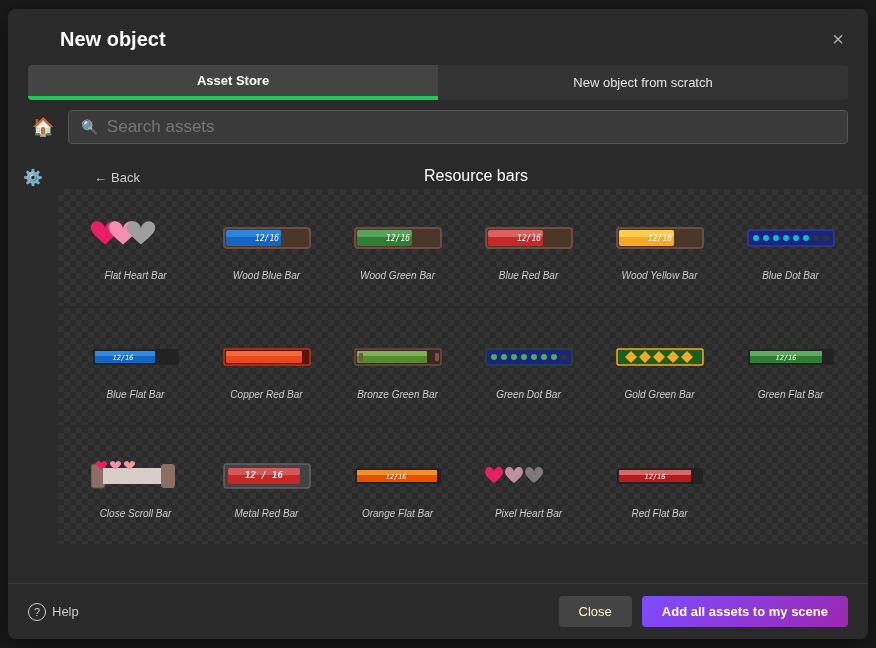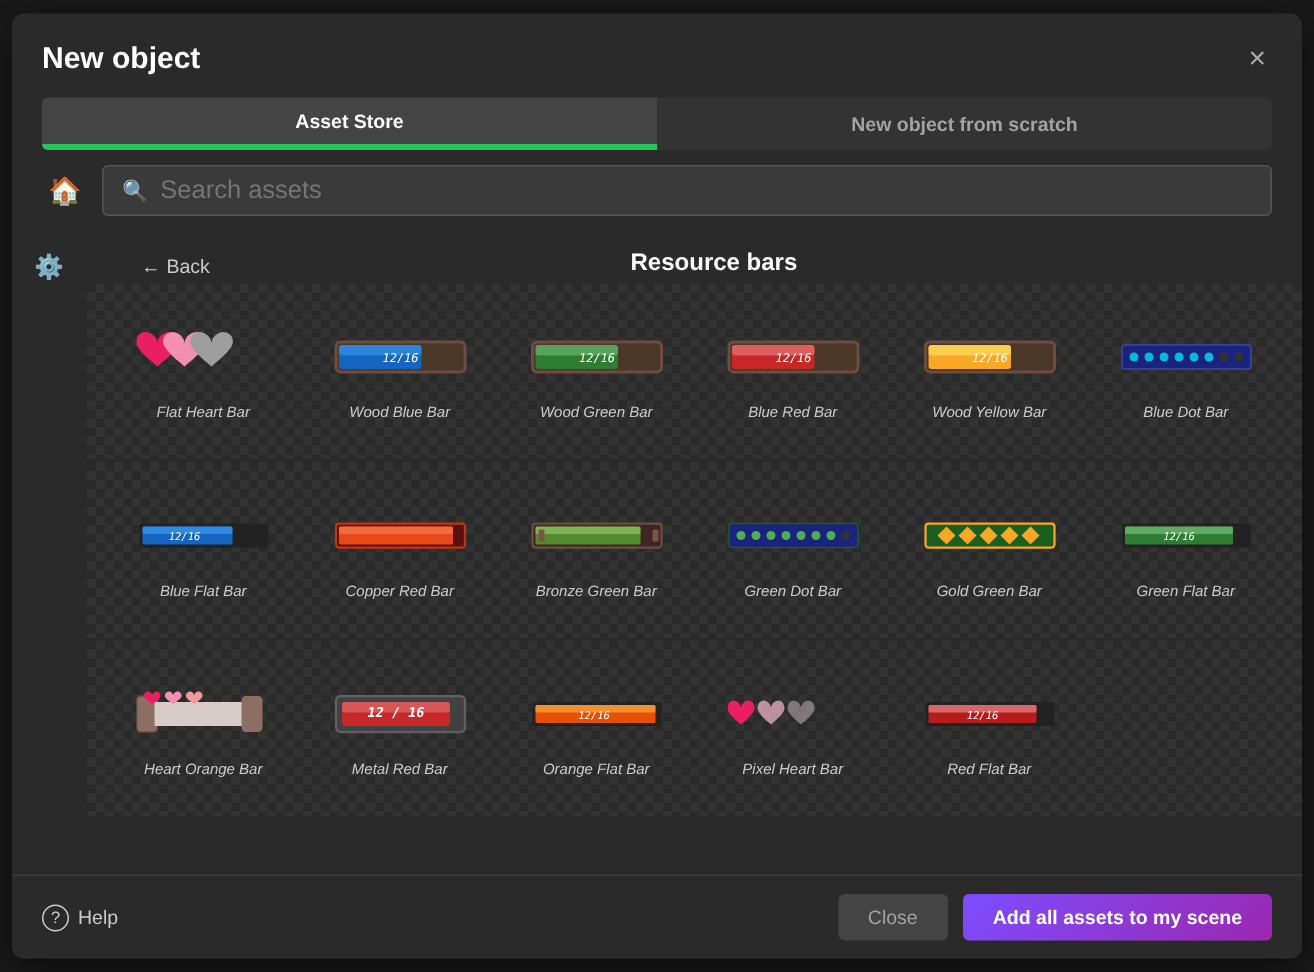--- a/index.html
+++ b/index.html
@@ -26,20 +26,21 @@
       background: #2a2a2a;
       padding: 16px 20px 0;
       display: flex;
       align-items: center;
       justify-content: space-between;
     }
     .modal-title {
       color: #ffffff;
       font-size: 20px;
       font-weight: 700;
+      margin-left: 32px;
     }
     .close-btn {
       background: none;
       border: none;
       color: #aaa;
       font-size: 20px;
       cursor: pointer;
       padding: 4px;
       line-height: 1;
     }
@@ -48,25 +49,24 @@
       background: #333;
       margin: 12px 20px 0;
       border-radius: 4px;
       overflow: hidden;
     }
     .tab {
       flex: 1;
       padding: 8px;
       text-align: center;
       font-size: 13px;
-      color: #a3a3a3;
+      color: #e5e5e5;
       cursor: pointer;
       background: none;
       border: none;
-      font-weight: bold;
     }
     .tab.active {
       background: #444;
       color: #fff;
       font-weight: 600;
       border-bottom: 4px solid #22c55e;
     }
     .toolbar {
       display: flex;
       align-items: center;
@@ -125,21 +125,21 @@
     }
     .main-content {
       flex: 1;
       overflow-y: auto;
       display: flex;
       flex-direction: column;
     }
     .section-title {
       color: #fff;
       font-size: 16px;
-      font-weight: 700;
+      font-weight: 400;
       text-align: right;
       padding: 8px 0 12px;
     }
     .grid-section {
       background: #1a1a1a;
       background-image: 
         linear-gradient(45deg, #222 25%, transparent 25%), 
         linear-gradient(-45deg, #222 25%, transparent 25%), 
         linear-gradient(45deg, transparent 75%, #222 75%), 
         linear-gradient(-45deg, transparent 75%, #222 75%);
@@ -191,21 +191,21 @@
       background: none;
       border: none;
       color: #ccc;
       cursor: pointer;
       font-size: 13px;
     }
     .footer-right { display: flex; gap: 10px; }
     .close-footer-btn {
       background: #444;
       border: none;
-      color: #a3a3a3;
+      color: #fef9c3;
       padding: 8px 20px;
       border-radius: 4px;
       cursor: pointer;
       font-size: 13px;
     }
     .add-all-btn {
       background: linear-gradient(135deg, #7c4dff, #9c27b0);
       border: none;
       color: #fff;
       padding: 8px 20px;
@@ -466,21 +466,21 @@
                 <rect x="0" y="10" width="14" height="24" rx="3" fill="#8d6e63"></rect>
                 <rect x="0" y="10" width="14" height="24" rx="3" fill="none" stroke="#6d4c41" stroke-width="1"></rect>
                 <rect x="12" y="14" width="60" height="16" rx="0" fill="#d7ccc8"></rect>
                 <rect x="70" y="10" width="14" height="24" rx="3" fill="#8d6e63"></rect>
 
                 <path d="M25,22 C25,19.5 22.5,18 21,18 C19.5,18 17,19.5 17,22 C17,24.5 21,27 25,30 C29,27 33,24.5 33,22 C33,19.5 30.5,18 29,18 C27.5,18 25,19.5 25,22 Z" fill="#e91e63" transform="scale(0.7) translate(-10,-8)"></path>
                 <path d="M25,22 C25,19.5 22.5,18 21,18 C19.5,18 17,19.5 17,22 C17,24.5 21,27 25,30 C29,27 33,24.5 33,22 C33,19.5 30.5,18 29,18 C27.5,18 25,19.5 25,22 Z" fill="#f48fb1" transform="scale(0.7) translate(10,-8)"></path>
                 <path d="M25,22 C25,19.5 22.5,18 21,18 C19.5,18 17,19.5 17,22 C17,24.5 21,27 25,30 C29,27 33,24.5 33,22 C33,19.5 30.5,18 29,18 C27.5,18 25,19.5 25,22 Z" fill="#ef9a9a" transform="scale(0.7) translate(30,-8)"></path>
               </svg>
             </div>
-            <span class="asset-label">Heart Orange Bar</span>
+            <span class="asset-label">Close Scroll Bar</span>
           </div>
 
           <div class="asset-item">
             <div class="asset-preview">
               <svg width="90" height="44" viewBox="0 0 90 44">
                 <rect x="2" y="10" width="86" height="24" rx="3" fill="#424242"></rect>
                 <rect x="2" y="10" width="86" height="24" rx="3" fill="none" stroke="#616161" stroke-width="1.5"></rect>
                 <rect x="6" y="14" width="72" height="16" rx="2" fill="#c62828"></rect>
                 <rect x="6" y="14" width="72" height="7" rx="2" fill="#ef9a9a" opacity="0.4"></rect>
                 <text x="42" y="24" font-size="9" fill="white" text-anchor="middle" font-family="monospace" font-weight="bold">12 / 16</text>

